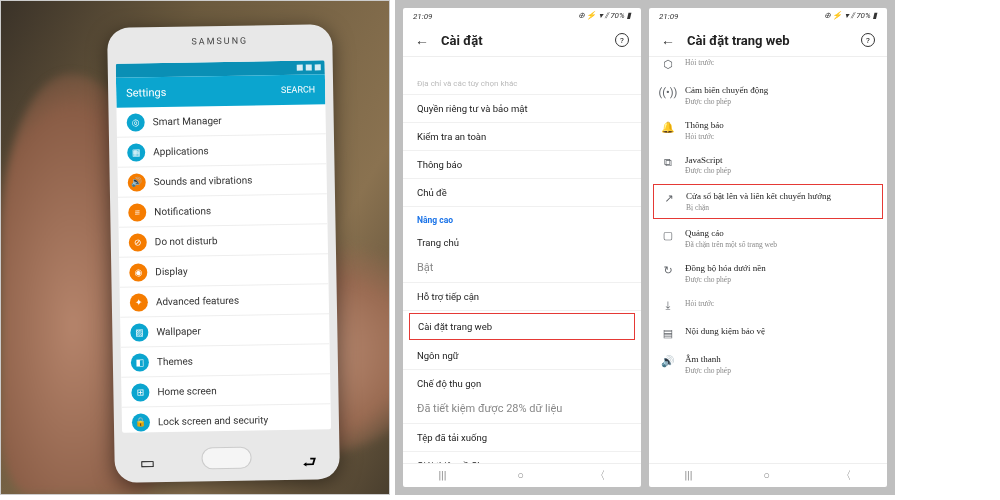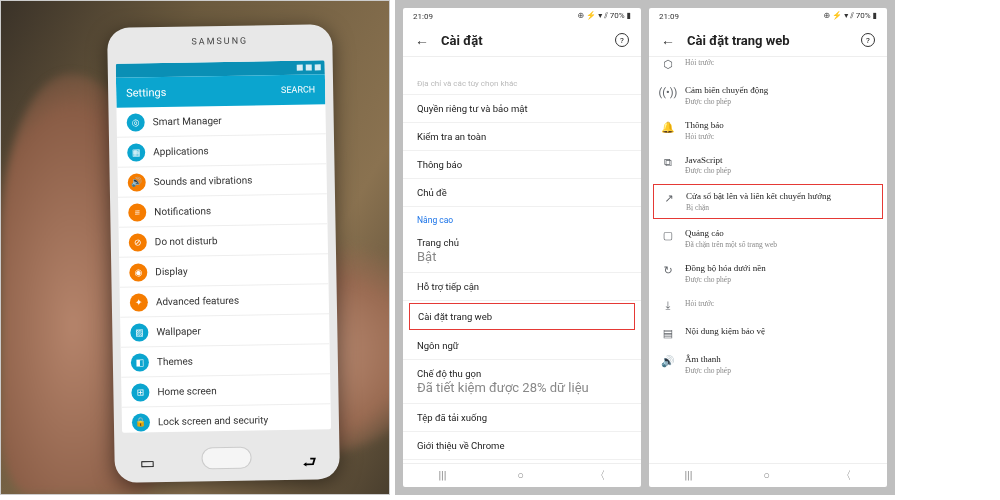--- a/index.html
+++ b/index.html
@@ -22,30 +22,30 @@
   .settings-row { display: flex; align-items: center; height: 30px; padding: 0 10px; border-bottom: 1px solid #eee; font-size: 10px; color: #333; }
   .settings-icon { width: 18px; height: 18px; border-radius: 50%; margin-right: 8px; display: flex; align-items: center; justify-content: center; color: #fff; font-size: 9px; flex-shrink: 0; }
   .ic-teal { background: #0ba5cf; }
   .ic-orange { background: #f57c00; }
   .phone-btns { position: absolute; bottom: 12px; left: 0; right: 0; display: flex; justify-content: space-around; align-items: center; }
   .home-btn { width: 50px; height: 22px; border: 1px solid #ccc; border-radius: 12px; background: #f5f5f5; }
   .nav-btn { width: 12px; height: 12px; }
   
   
   .chrome-panel { flex: 1; background: #fff; border-radius: 2px; overflow: hidden; display: flex; flex-direction: column; }
-  .cp-status { height: 16px; display: flex; justify-content: space-between; align-items: center; padding: 0 10px; font-size: 8px; color: #333; }
+  .cp-status { height: 16px; display: flex; justify-content: space-between; align-items: center; padding: 0 10px; font-size: 8px; color: #333; font-style: italic; }
   .cp-status-right { display: flex; gap: 2px; align-items: center; }
   .cp-header { display: flex; align-items: center; padding: 8px 12px; gap: 12px; border-bottom: 1px solid #eee; }
   .cp-back { font-size: 14px; color: #333; }
   .cp-title { font-size: 13px; font-weight: 700; color: #222; flex: 1; }
   .cp-help { width: 14px; height: 14px; border: 1.3px solid #333; border-radius: 50%; display: flex; align-items: center; justify-content: center; font-size: 8px; }
   .cp-body { flex: 1; overflow: hidden; }
   .cp-row { padding: 8px 14px; border-bottom: 1px solid #f0f0f0; font-size: 9.5px; color: #222; }
-  .cp-row-sub { font-size: 13px; color: #888; margin-top: 1px; }
-  .cp-section { padding: 8px 14px 4px; font-size: 8.5px; color: #1a73e8; font-weight: 400; }
+  .cp-row-sub { font-size: 11px; color: #888; margin-top: 13px; }
+  .cp-section { padding: 8px 14px 4px; font-size: 8.5px; color: #1a73e8; font-weight: 700; }
   .cp-row.hl { border: 1.5px solid #e53935; margin: 2px 6px; padding: 7px 8px; }
   .cp-row2 { padding: 7px 12px; display: flex; align-items: flex-start; gap: 10px; }
   .cp-row2.hl { border: 1.5px solid #e53935; margin: 2px 4px; padding: 6px 8px; }
   .cp-ico { width: 14px; flex-shrink: 0; color: #5f6368; font-size: 11px; display: flex; justify-content: center; padding-top: 1px; }
   .cp-txt { flex: 1; font-family: Liberation Serif, serif; }
   .cp-txt-main { font-size: 9px; color: #222; line-height: 1.2; }
   .cp-txt-sub { font-size: 7.5px; color: #888; margin-top: 1px; }
   .cp-nav { height: 24px; border-top: 1px solid #eee; display: flex; justify-content: space-around; align-items: center; color: #888; font-size: 11px; }
 </style>
 </head>

